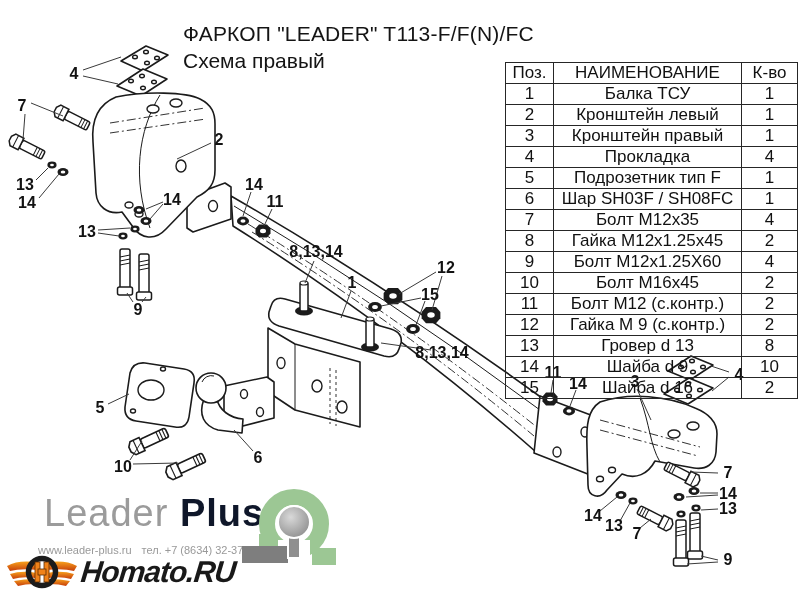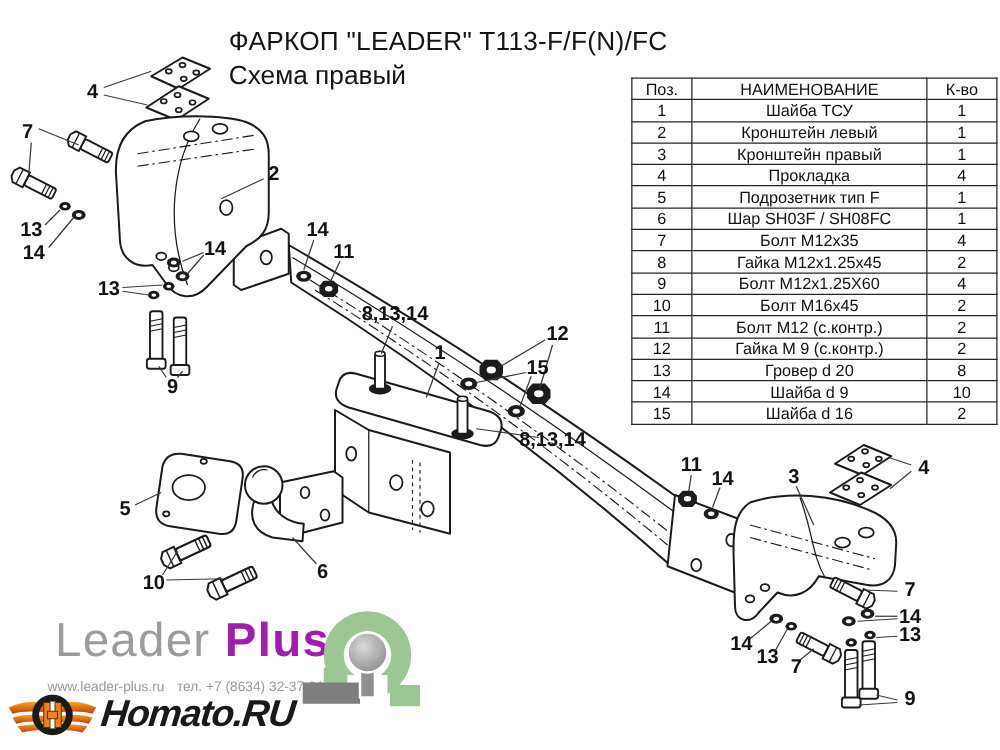--- a/index.html
+++ b/index.html
@@ -3,32 +3,32 @@
 <meta charset="utf-8">
 <style>
   html,body{margin:0;padding:0;}
   body{width:800px;height:600px;background:#fff;position:relative;overflow:hidden;
        font-family:"Liberation Sans",sans-serif;color:#141414;}
   .abs{position:absolute;}
   #title{left:183px;top:22px;font-size:21px;letter-spacing:.2px;color:#141414;}
   #subtitle{left:183px;top:49px;font-size:21px;color:#141414;}
   #parts-table{position:absolute;left:505px;top:62px;border-collapse:collapse;table-layout:fixed;}
   #parts-table th,#parts-table td{border:1.5px solid #262626;text-align:center;
-       font-size:13px;height:16.3px;padding:0 2px;color:#111;font-weight:400;white-space:nowrap;}
+       font-size:17px;height:16.3px;padding:0 2px;color:#111;font-weight:400;white-space:nowrap;}
   #callout-layer{position:absolute;left:0;top:0;width:800px;height:600px;pointer-events:none;}
   .callout{position:absolute;transform:translate(-50%,-50%);font-weight:700;font-size:16px;color:#121212;white-space:nowrap;}
   #diagram{position:absolute;left:0;top:0;}
   .p{fill:#fff;stroke:#1b1b1b;stroke-width:1.6;stroke-linejoin:round;}
   .thin{fill:none;stroke:#1b1b1b;stroke-width:1;}
   .cl{fill:none;stroke:#1b1b1b;stroke-width:.9;stroke-dasharray:9 3 2 3;}
   .vd{fill:none;stroke:#1b1b1b;stroke-width:.9;stroke-dasharray:3 3;}
   .hole{fill:#fff;stroke:#1b1b1b;stroke-width:1.4;}
   .ldr line{stroke:#3a3a3a;stroke-width:1;}
   #brand{left:44px;top:492px;font-size:38px;color:#9b9b9b;letter-spacing:1px;}
-  #brand .bold{color:#a21caf;font-weight:700;}
+  #brand .bold{color:#0f172a;font-weight:700;}
   #contact{left:38px;top:544px;font-size:11px;color:#999;}
   #contact span{margin-right:10px;}
   #homato{left:5px;top:548px;display:flex;align-items:center;}
   #homato-text{font-size:30px;font-weight:700;font-style:italic;color:#191919;
        transform:skewX(-6deg);letter-spacing:-1px;margin-left:2px;}
 </style>
 </head>
 <body>
 
 <svg id="diagram" width="800" height="600" viewBox="0 0 800 600">
@@ -306,21 +306,21 @@
   <thead>
       <tr id="parts-head">
         <th>Поз.</th>
         <th>НАИМЕНОВАНИЕ</th>
         <th>К-во</th>
       </tr>
     </thead>
   <tbody id="parts-body">
       <tr>
         <td>1</td>
-        <td>Шайба ТСУ</td>
+        <td>Балка ТСУ</td>
         <td>1</td>
       </tr>
       <tr>
         <td>2</td>
         <td>Кронштейн левый</td>
         <td>1</td>
       </tr>
       <tr>
         <td>3</td>
         <td>Кронштейн правый</td>
@@ -366,21 +366,21 @@
         <td>Болт М12 (с.контр.)</td>
         <td>2</td>
       </tr>
       <tr>
         <td>12</td>
         <td>Гайка М 9 (с.контр.)</td>
         <td>2</td>
       </tr>
       <tr>
         <td>13</td>
-        <td>Гровер d 20</td>
+        <td>Гровер d 13</td>
         <td>8</td>
       </tr>
       <tr>
         <td>14</td>
         <td>Шайба d 9</td>
         <td>10</td>
       </tr>
       <tr>
         <td>15</td>
         <td>Шайба d 16</td>

